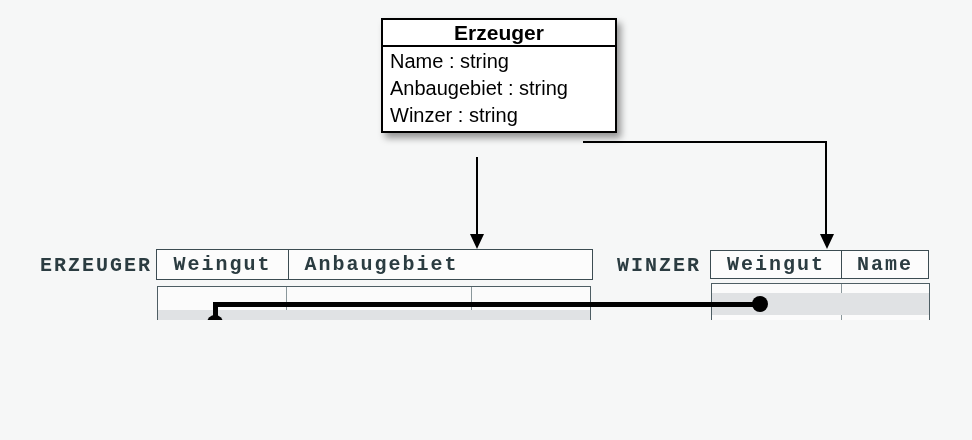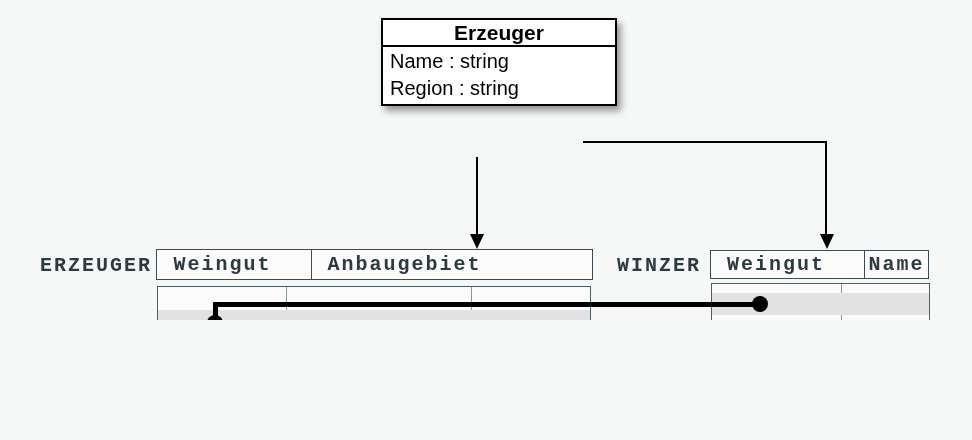--- a/index.html
+++ b/index.html
@@ -39,21 +39,21 @@
 
   
   .table-label{
     position:absolute;font-family:"Liberation Mono",monospace;font-weight:bold;
     font-size:20px;letter-spacing:2px;color:var(--table-text);line-height:26px;
   }
 
   
   .tbl-header{
     position:absolute;display:flex;box-sizing:border-box;
-    background:#fcfcfc;border:1.5px solid var(--table-border);gap:23px;
+    background:#fcfcfc;border:1.5px solid var(--table-border);
   }
   .tbl-header .cell{
     display:flex;align-items:center;justify-content:center;box-sizing:border-box;
     font-family:"Liberation Mono",monospace;font-weight:bold;font-size:20px;
     letter-spacing:2px;color:var(--table-text);white-space:nowrap;overflow:hidden;
   }
   .tbl-header .cell + .cell{border-left:1.5px solid var(--table-border);font-family:Liberation Mono, monospace;}
 
   
   .tbl-body{
@@ -70,21 +70,22 @@
 </style>
 </head>
 <body>
 
 <div class="stage">
 
   <div class="class-box">
     <div class="class-title">Erzeuger</div>
     <div class="class-attrs">
       <div class="class-attr">Name : string</div>
-      <div class="class-attr">Region : string</div>
+      <div class="class-attr">Anbaugebiet : string</div>
+      <div class="class-attr">Winzer : string</div>
     </div>
   </div>
 
   <div class="thin-line" style="left:476px;top:157px;width:2px;height:79px;"></div>
   <div class="arrow-head-down" style="left:470px;top:234px;"></div>
 
   <div class="thin-line" style="left:583px;top:141px;width:244px;height:2px;"></div>
   <div class="thin-line" style="left:825px;top:141px;width:2px;height:95px;"></div>
   <div class="arrow-head-down" style="left:820px;top:234px;"></div>
 

